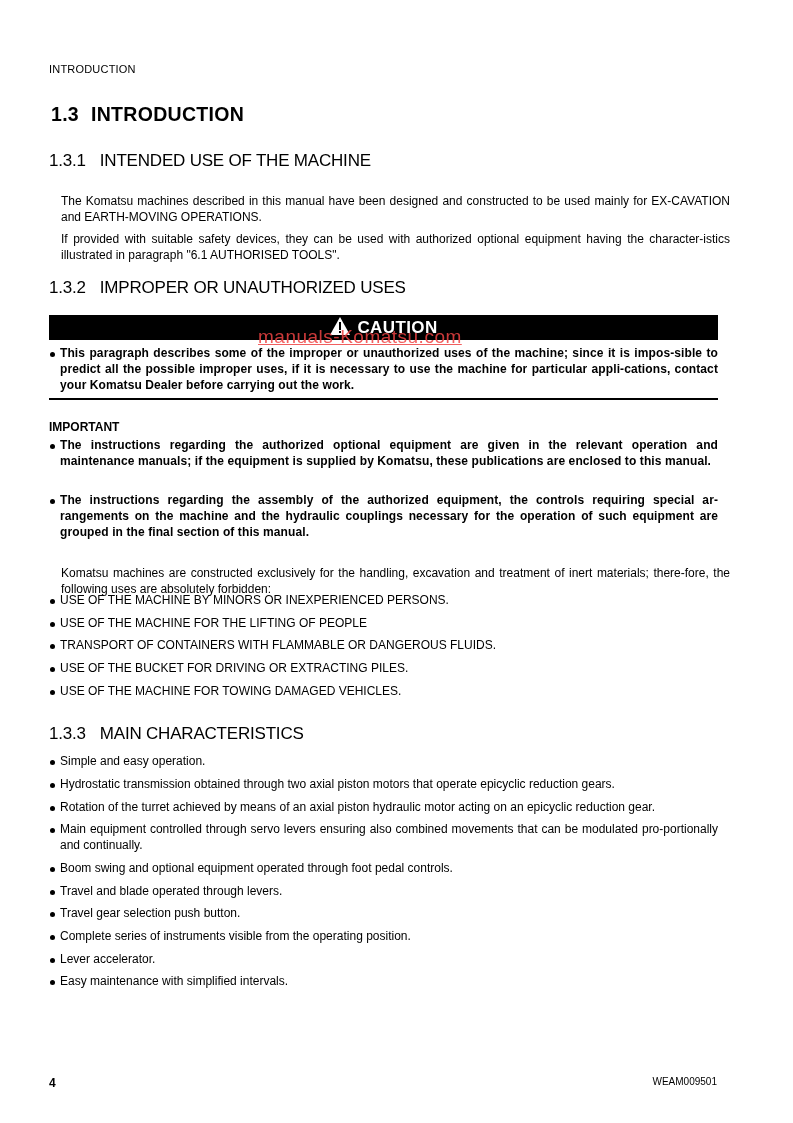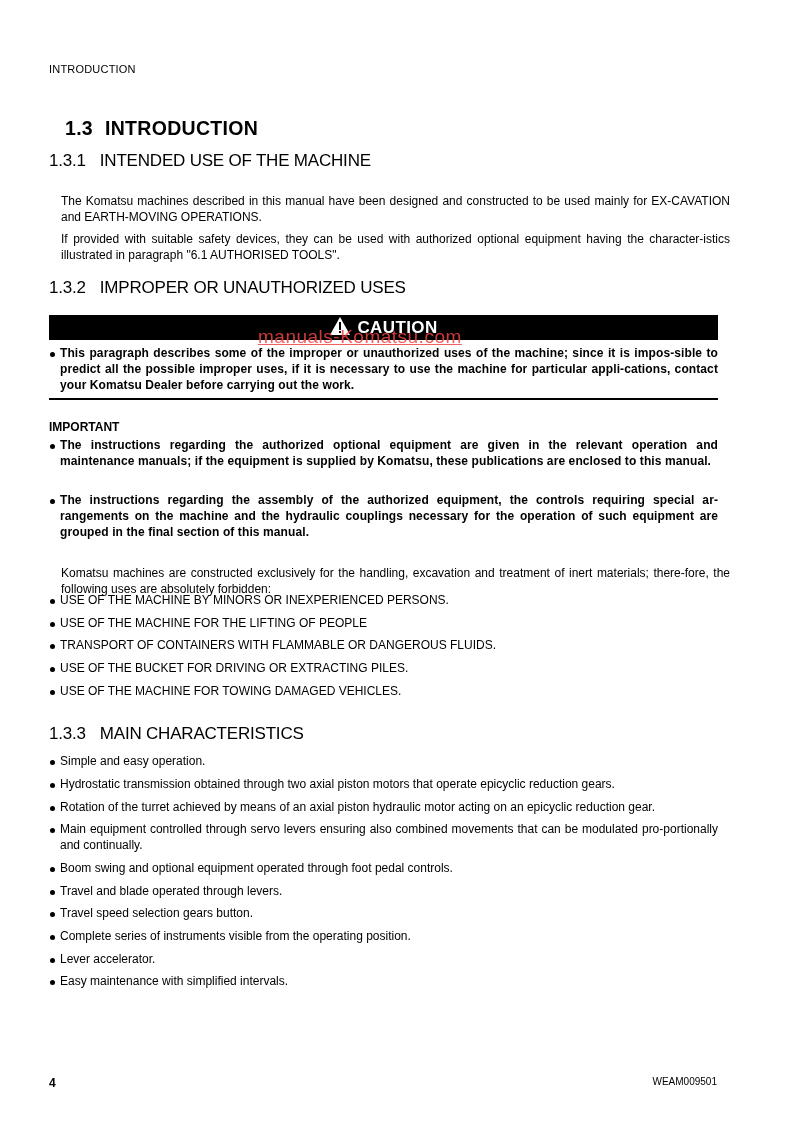--- a/index.html
+++ b/index.html
@@ -1,21 +1,21 @@
 <!DOCTYPE html>
 <html><head>
   <meta charset="utf-8">
   <style>
     html, body { margin: 0; padding: 0; background: #ffffff; }
     body {
       width: 793px; height: 1123px; position: relative; overflow: hidden;
       font-family: "Liberation Sans", sans-serif; color: #000;
     }
     .running-header { position: absolute; left: 49px; top: 63px; font-size: 11px; letter-spacing: 0.2px; }
-    .h1 { position: absolute; left: 49px; top: 101px; font-size: 19.5px; font-weight: bold; letter-spacing: 0.3px; margin: 16px; }
+    .h1 { position: absolute; left: 49px; top: 101px; font-size: 19.5px; font-weight: bold; letter-spacing: 0.3px; margin: 2px; }
     .h1 .num { margin-right: 12px; }
     .h2 { position: absolute; left: 49px; font-size: 17px; font-weight: normal; margin: 0; letter-spacing: -0.2px; }
     .h2 .num { margin-right: 14px; }
     .p { position: absolute; left: 49px; width: 669px; font-size: 12px; line-height: 16px; margin: 12px; text-align: justify; text-align-last: left; }
     .bullet { position: absolute; left: 49px; width: 669px; font-size: 12px; line-height: 16px; margin: 0; padding-left: 11px; box-sizing: border-box; text-align: justify; text-align-last: left; }
     .bullet::before { content: ""; position: absolute; left: 1px; top: 7px; width: 5px; height: 5px; border-radius: 50%; background: #000; }
     .bold-text { font-weight: bold; font-family: "Liberation Sans", sans-serif; font-stretch: condensed; letter-spacing: 0.1px; }
     .caution-bar {
       position: absolute; left: 49px; top: 315px; width: 669px; height: 25px;
       background: #000; color: #fff; display: flex; align-items: center; justify-content: center;
@@ -73,19 +73,19 @@
 
 <h2 class="h2" style="top:724px">
   <span class="num">1.3.3</span><span>MAIN CHARACTERISTICS</span>
 </h2>
 <p class="bullet" style="top:753px">Simple and easy operation.</p>
 <p class="bullet" style="top:776px">Hydrostatic transmission obtained through two axial piston motors that operate epicyclic reduction gears.</p>
 <p class="bullet" style="top:799px">Rotation of the turret achieved by means of an axial piston hydraulic motor acting on an epicyclic reduction gear.</p>
 <p class="bullet" style="top:821px">Main equipment controlled through servo levers ensuring also combined movements that can be modulated pro-portionally and continually.</p>
 <p class="bullet" style="top:860px"> Boom swing and optional equipment operated through foot pedal controls.</p>
 <p class="bullet" style="top:883px">Travel and blade operated through levers.</p>
-<p class="bullet" style="top:905px">Travel speed selection gears button.</p>
+<p class="bullet" style="top:905px">Travel gear selection push button.</p>
 <p class="bullet" style="top:928px">Complete series of instruments visible from the operating position.</p>
 <p class="bullet" style="top:951px">Lever accelerator.</p>
 <p class="bullet" style="top:973px">Easy maintenance with simplified intervals.</p>
 
 <div class="footer-page">4</div>
 <div class="footer-code">WEAM009501</div>
 
 </body></html>

